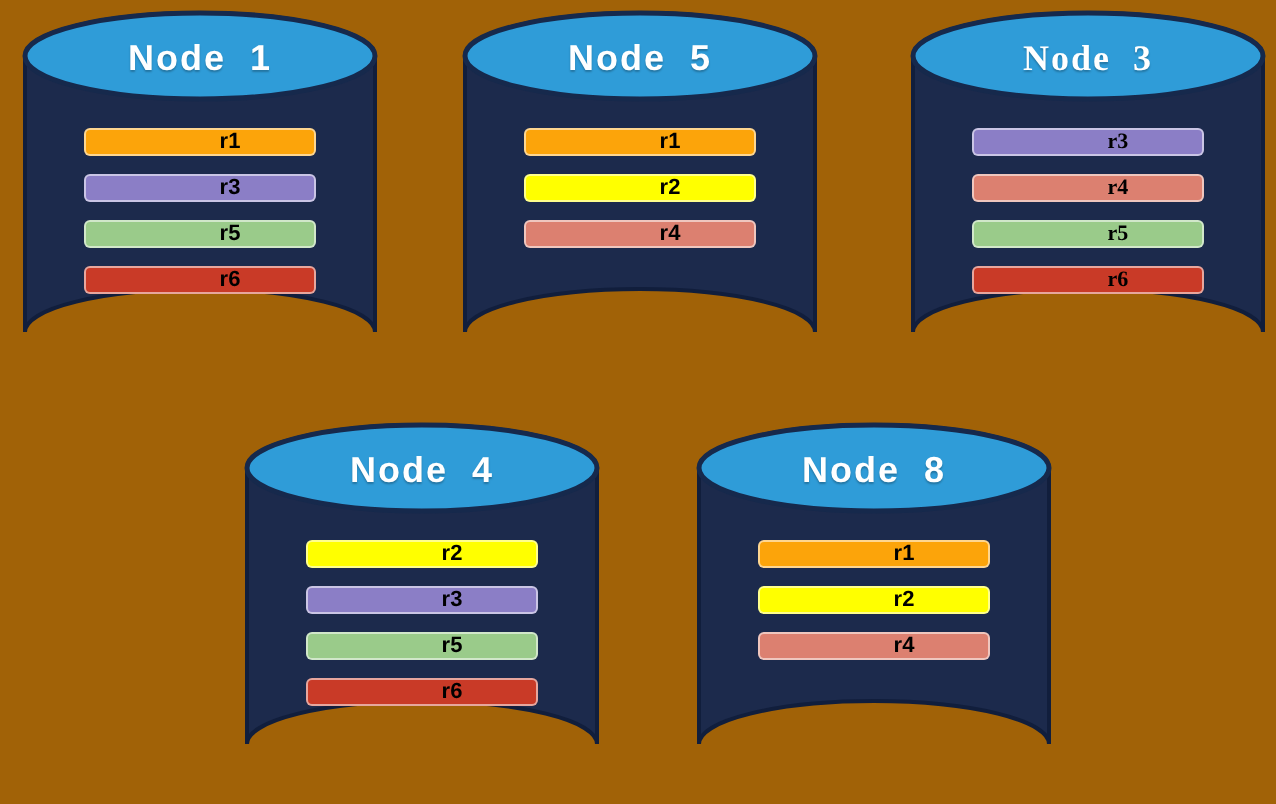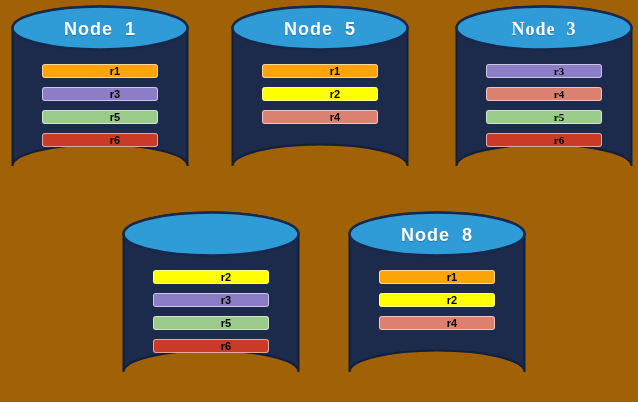--- a/index.html
+++ b/index.html
@@ -114,20 +114,21 @@
         <div class="bar" style="background: rgb(154, 203, 138); color: rgb(0, 0, 0);">r5</div>
         <div class="bar" style="background: rgb(201, 58, 39); color: rgb(0, 0, 0);">r6</div>
       </div>
   </div>
 
   <div class="node pos-n4">
     <svg width="178" height="184" viewBox="0 0 178 184">
       <path d="M1.5 23 L1.5 161 A87.5 21.5 0 0 1 176.5 161 L176.5 23 A87.5 21.5 0 0 0 1.5 23 Z" stroke-width="2" fill="#1C2A4C" stroke="#111E3C"></path>
       <ellipse cx="89" cy="23" rx="87.5" ry="21.5" stroke-width="2.5" fill="#2F9CD8" stroke="#16294C"></ellipse>
     </svg>
+    <div class="node-title">Node  4</div>
     <div class="bars">
         <div class="bar" style="background: rgb(255, 255, 0); color: rgb(0, 0, 0);">r2</div>
         <div class="bar" style="background: rgb(139, 126, 198); color: rgb(0, 0, 0);">r3</div>
         <div class="bar" style="background: rgb(154, 203, 138); color: rgb(0, 0, 0);">r5</div>
         <div class="bar" style="background: rgb(201, 58, 39); color: rgb(0, 0, 0);">r6</div>
       </div>
   </div>
 
   <div class="node pos-n5">
     <svg width="178" height="184" viewBox="0 0 178 184">

